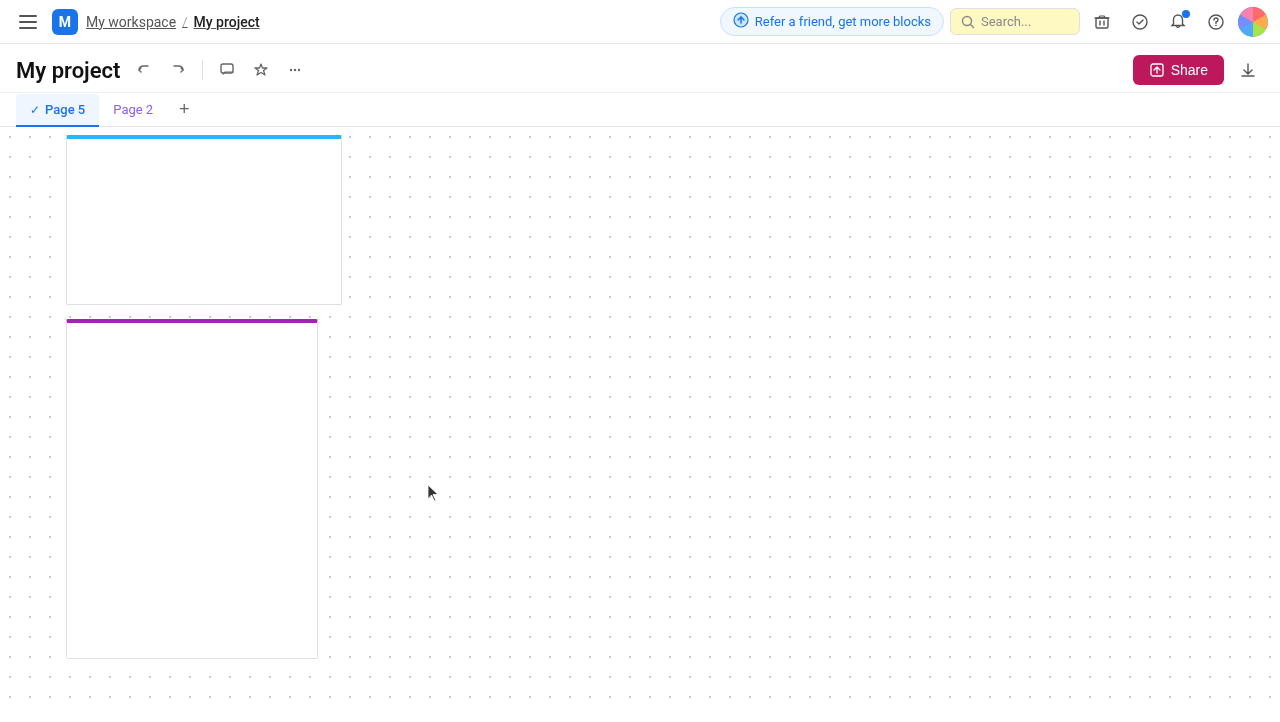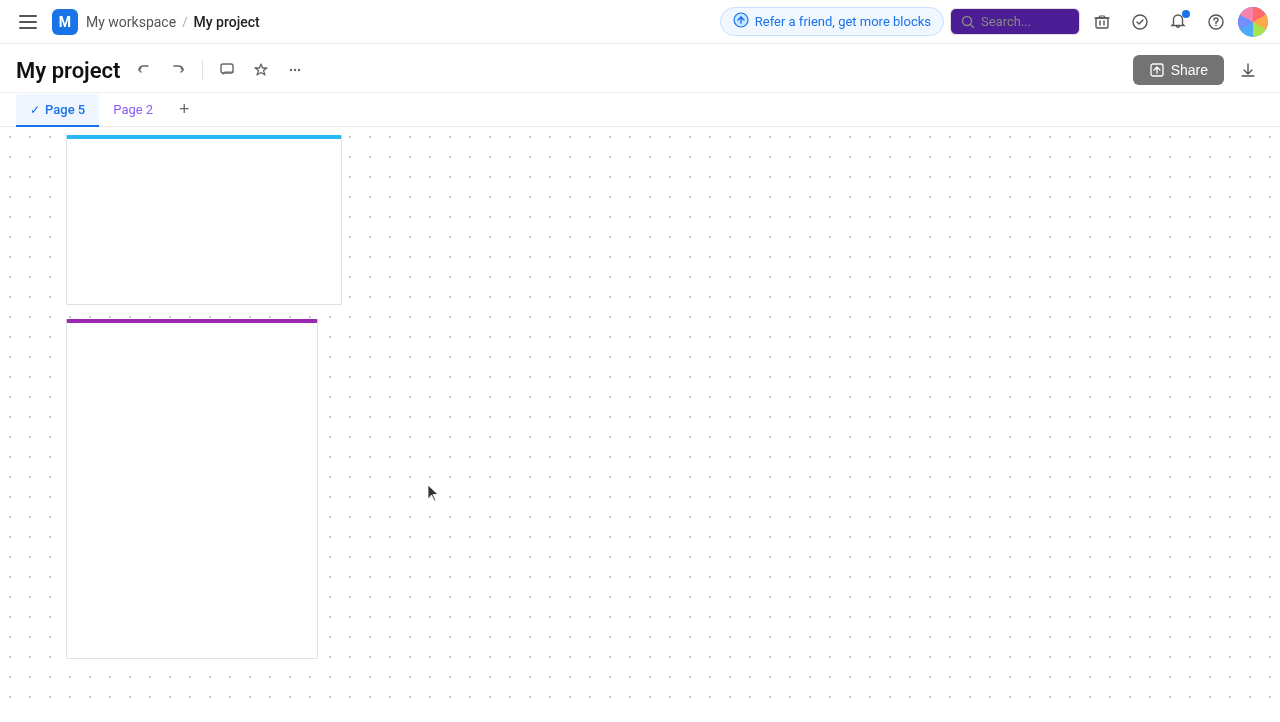--- a/index.html
+++ b/index.html
@@ -37,41 +37,41 @@
       width: 26px; height: 26px;
       background: #1a73e8;
       border-radius: 6px;
       display: flex; align-items: center; justify-content: center;
       color: #fff;
       font-weight: 700;
       font-size: 14px;
     }
     .breadcrumb {
       display: flex; align-items: flex-start; gap: 6px;
-      font-size: 14px; color: #555;
+      font-size: 14px; color: #555; text-decoration: underline;
     }
     .breadcrumb-sep { color: #aaa; font-size: 13px; }
     .breadcrumb-current { color: #222; font-weight: 500; }
 
     .topnav-right {
       display: flex; align-items: center; gap: 6px; text-align: right;
     }
     .refer-banner {
       display: flex; align-items: center; gap: 6px;
       background: #f0f7ff;
       border: 1px solid #c8e0ff;
       border-radius: 20px;
       padding: 4px 12px;
       font-size: 13px;
       color: #1a73e8;
       cursor: pointer;
     }
     .search-box {
       display: flex; align-items: center; gap: 6px;
-      background: #4c1d95;
+      background: #fef9c3;
       border: 1px solid #e0e0e0;
       border-radius: 6px;
       padding: 5px 10px;
       min-width: 130px;
       cursor: pointer;
     }
     .search-box span { font-size: 13px; color: #888; }
     .icon-btn {
       width: 32px; height: 32px;
       display: flex; align-items: center; justify-content: center;
@@ -122,21 +122,21 @@
     .toolbar-sep {
       width: 1px; height: 20px;
       background: #e0e0e0;
       margin: 0 6px;
     }
     .toolbar-right {
       display: flex; align-items: center; gap: 8px;
     }
     .share-btn {
       display: flex; align-items: center; gap: 6px;
-      background: #737373;
+      background: #be185d;
       color: #fff;
       border: none;
       border-radius: 6px;
       padding: 7px 16px;
       font-size: 14px;
       font-weight: 500;
       cursor: pointer;
     }
     .export-btn {
       width: 32px; height: 32px;

